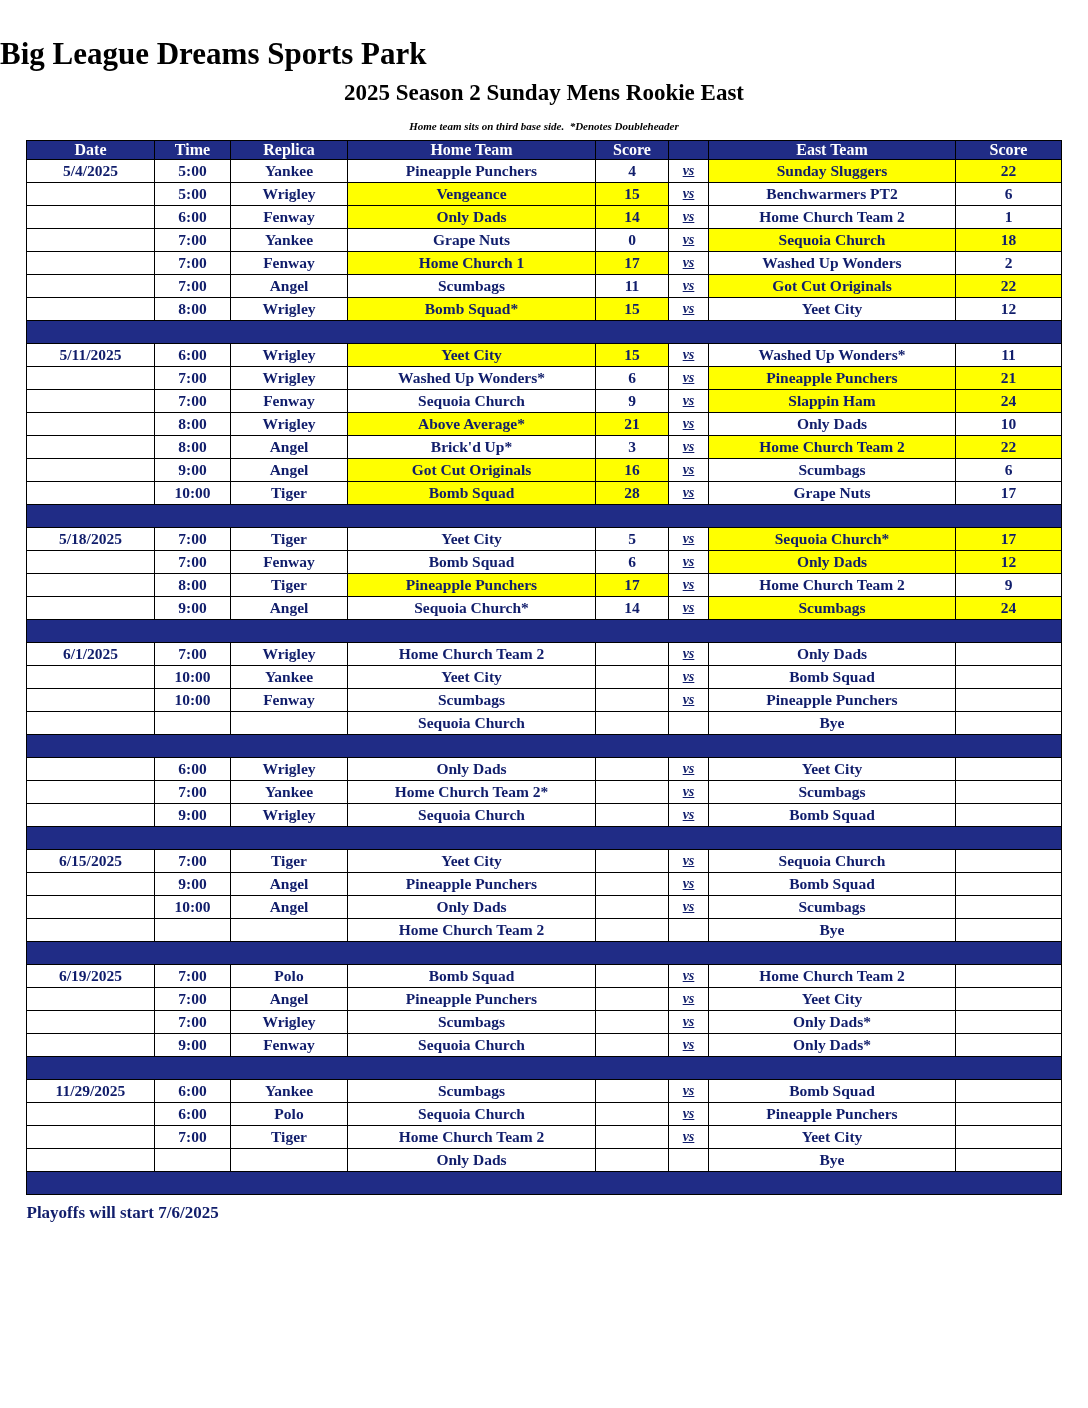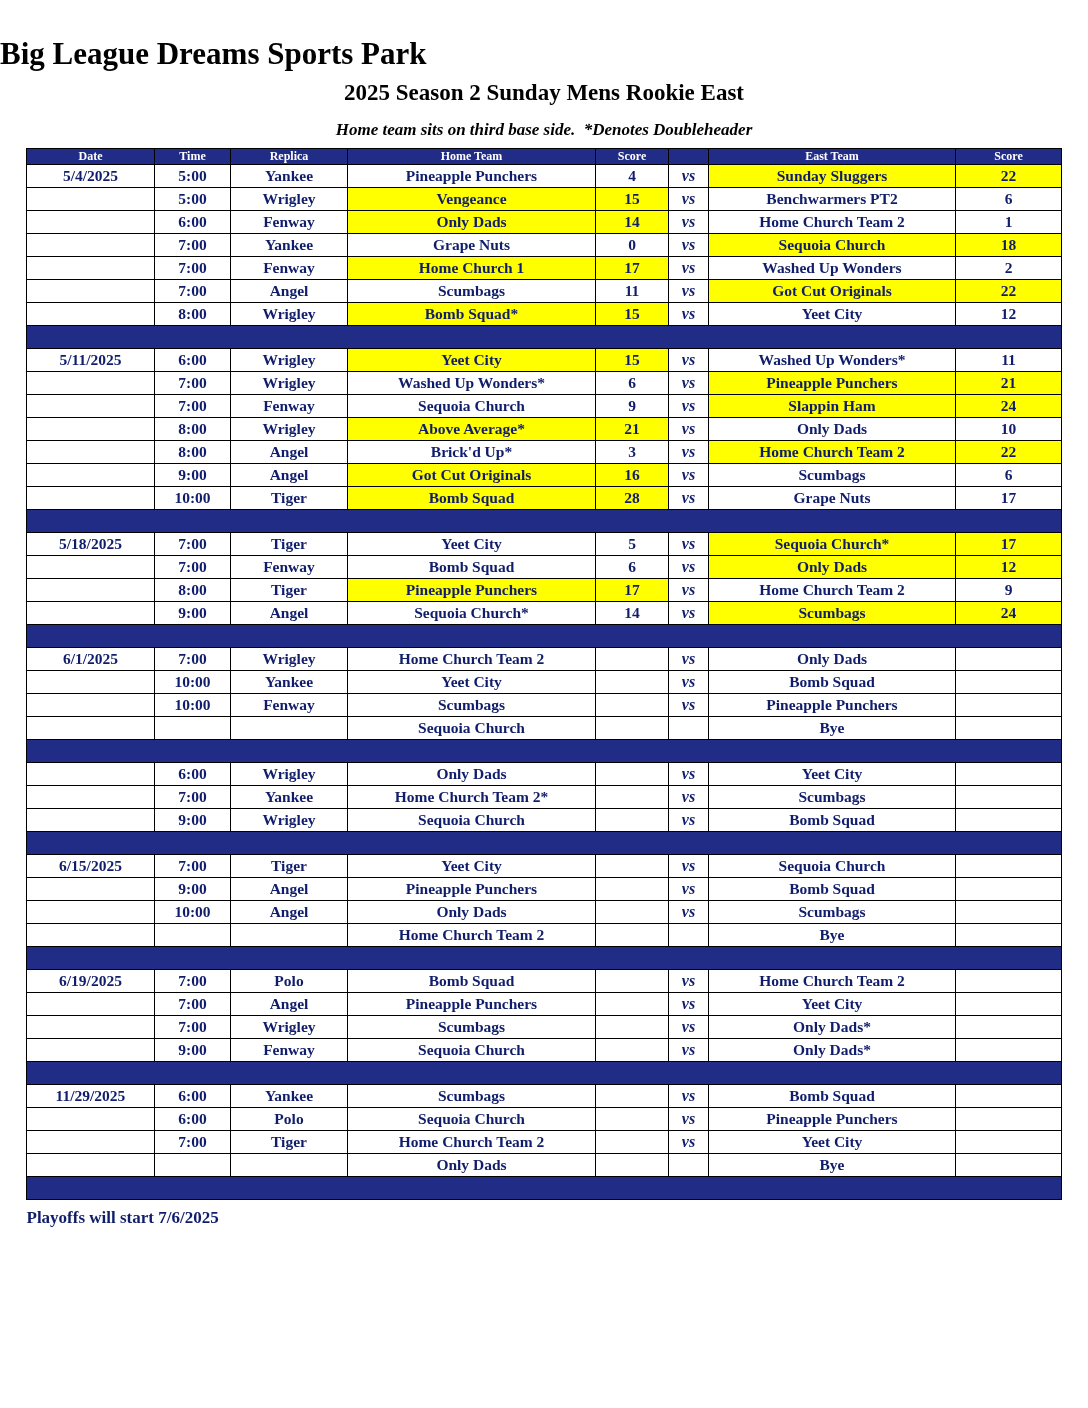--- a/index.html
+++ b/index.html
@@ -26,21 +26,21 @@
   }
   .subtitle{
     text-align:center;
     font-size:23px;
     font-weight:bold;
     color:#000;
     margin:0 0 14px 0;
   }
   .note{
     text-align:center;
-    font-size:17px;
+    font-size:11px;
     font-weight:bold;
     font-style:italic;
     color:#000;
     margin:0 0 8px 0;
     white-space:pre;
   }
   table{
     border-collapse:collapse;
     table-layout:fixed;
     width:1035px;
@@ -62,26 +62,27 @@
     vertical-align:middle;
     font-weight:bold;
     font-size:15.5px;
     color:var(--cell-text);
     overflow:hidden;
     white-space:nowrap;
   }
   th{
     background:var(--navy);
     color:var(--header-text);
-    font-size:12px;
+    font-size:16px;
     height:16px;
   }
   td.vs{
     font-style:italic;
-    font-size:16px;
+    font-size:14px;
+    text-decoration:underline;
   }
   td.hl{
     background:var(--yellow);
   }
   td.sep{
     background:var(--navy);
     height:23px;
     border-left:1px solid #000;
     border-right:1px solid #000;
   }

